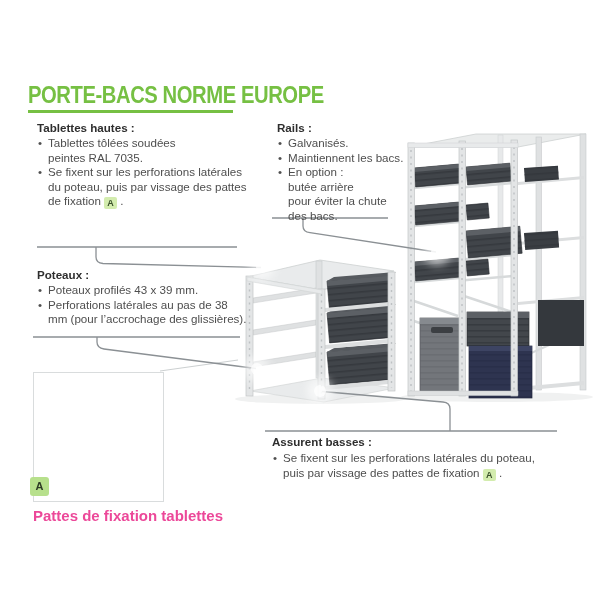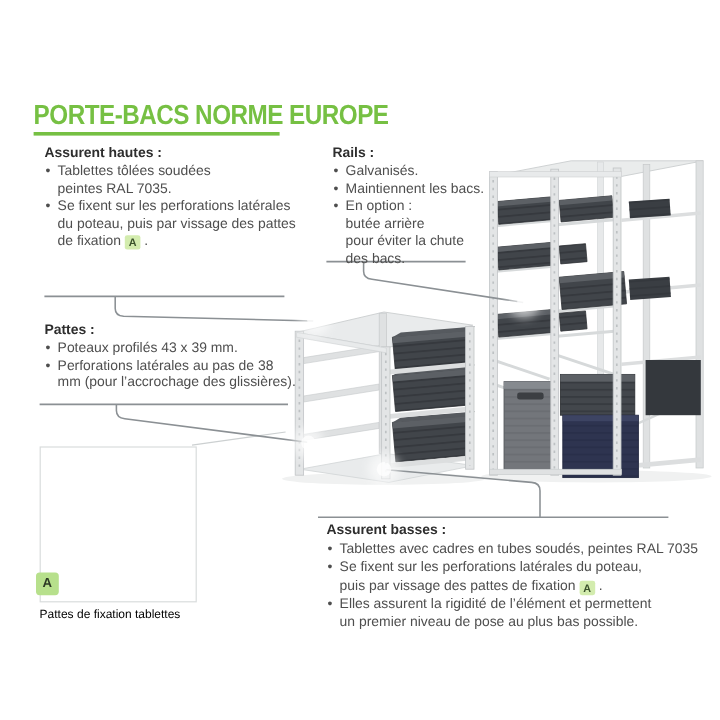--- a/index.html
+++ b/index.html
@@ -46,21 +46,21 @@
   #photo-frame{
     left:33px;top:372px;width:131px;height:130px;
     background:#ffffff;border:1px solid #d9dcdd;box-sizing:border-box;
   }
   #photo-badge{
     left:30px;top:477px;width:19px;height:19px;
     background:#b7e08c;border-radius:3px;color:#2d3a25;
     font-size:11px;font-weight:bold;text-align:center;line-height:19px;
   }
   #photo-caption{
-    left:33px;top:507px;font-size:10px;font-weight:normal;color:#000000;
+    left:33px;top:507px;font-size:15px;font-weight:bold;color:#ec4899;
     white-space:nowrap;
   }
   #scene{left:0;top:0;width:600px;height:600px;pointer-events:none;}
 </style>
 </head>
 <body>
 
 <svg id="scene" class="abs" viewBox="0 0 600 600" xmlns="http://www.w3.org/2000/svg" aria-hidden="true">
   <defs>
     <pattern id="stripes" width="8" height="6" patternUnits="userSpaceOnUse">
@@ -261,32 +261,32 @@
     <circle cx="320" cy="391" r="6" opacity="0.75"></circle>
     <circle cx="437" cy="252" r="13" opacity="0.6" filter="url(#soft)"></circle>
     <circle cx="437" cy="252" r="6" opacity="0.75"></circle>
   </g>
 </svg>
 
 <div id="title" class="abs">PORTE-BACS NORME EUROPE</div>
 <div id="title-underline" class="abs"></div>
 
 <div id="sec-hautes" class="abs section">
-  <h3>Assurent hautes :</h3>
+  <h3>Tablettes hautes :</h3>
   <ul>
     <li><span class="pre">Tablettes tôlées soudées
 peintes RAL 7035.</span></li>
     <li><span class="pre">Se fixent sur les perforations latérales
 du poteau, puis par vissage des pattes
 de fixation </span><span class="badge">A</span><span> .</span></li>
   </ul>
 </div>
 
 <div id="sec-poteaux" class="abs section">
-  <h3>Pattes :</h3>
+  <h3>Poteaux :</h3>
   <ul>
     <li><span class="pre">Poteaux profilés 43 x 39 mm.</span></li>
     <li><span class="pre">Perforations latérales au pas de 38
 mm (pour l’accrochage des glissières).</span></li>
   </ul>
 </div>
 
 <div id="sec-rails" class="abs section">
   <h3>Rails :</h3>
   <ul>
@@ -295,23 +295,20 @@
     <li><span class="pre">En option :
 butée arrière
 pour éviter la chute
 des bacs.</span></li>
   </ul>
 </div>
 
 <div id="sec-basses" class="abs section">
   <h3>Assurent basses :</h3>
   <ul>
-    <li><span class="pre">Tablettes avec cadres en tubes soudés, peintes RAL 7035</span></li>
     <li><span class="pre">Se fixent sur les perforations latérales du poteau,
 puis par vissage des pattes de fixation </span><span class="badge">A</span><span> .</span></li>
-    <li><span class="pre">Elles assurent la rigidité de l’élément et permettent
-un premier niveau de pose au plus bas possible.</span></li>
   </ul>
 </div>
 
 <div id="photo-frame" class="abs"></div>
 <div id="photo-badge" class="abs">A</div>
 <div id="photo-caption" class="abs">Pattes de fixation tablettes</div>
 
 </body></html>

